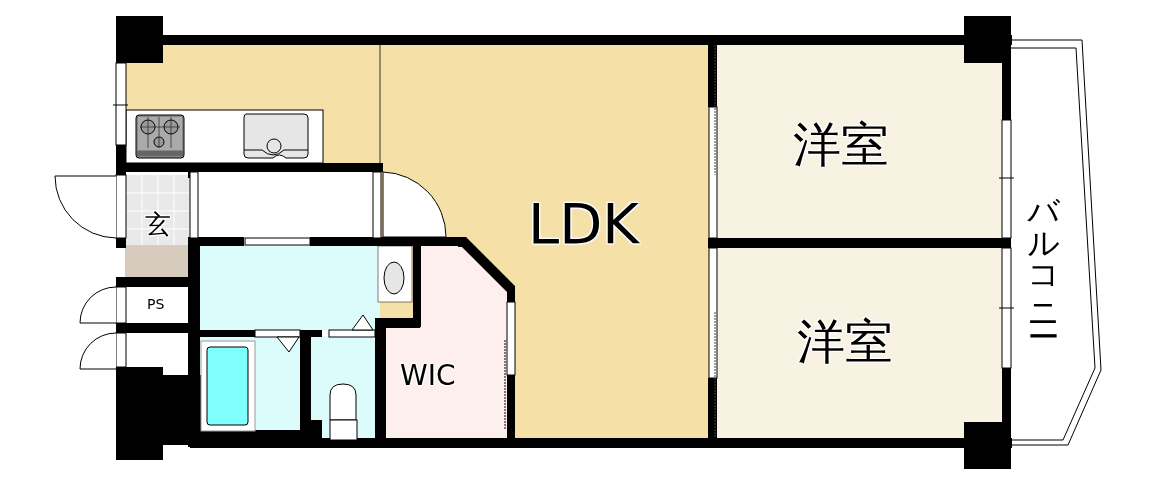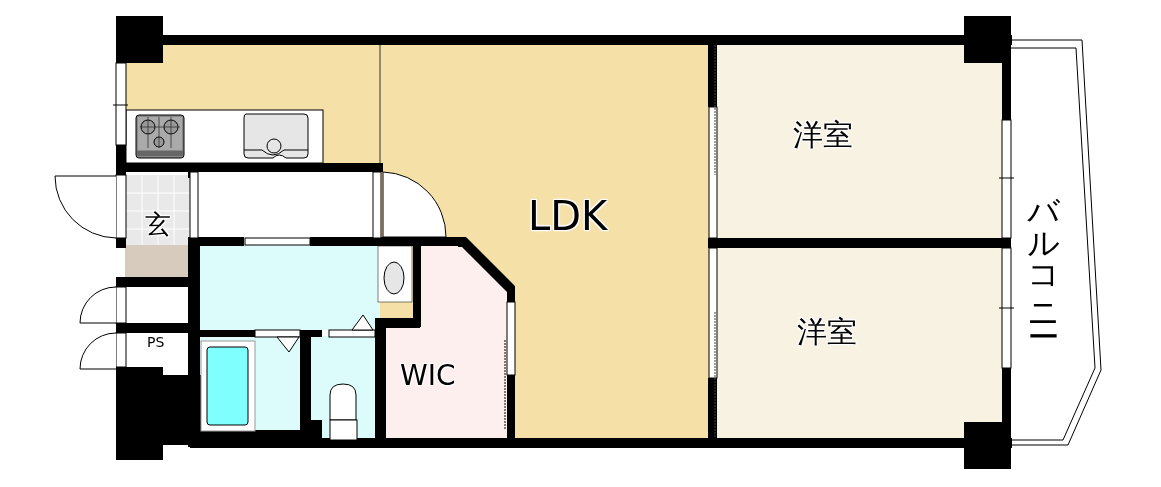--- a/index.html
+++ b/index.html
@@ -1,21 +1,21 @@
 <!DOCTYPE html>
 <html><head>
 <meta charset="utf-8">
 <style>
   html, body { margin: 0; padding: 0; background: #ffffff; }
   body { width: 1161px; height: 487px; overflow: hidden; position: relative; font-family: "DejaVu Sans", sans-serif; }
   svg { position: absolute; left: 0; top: 0; }
   .lbl { position: absolute; color: #000; white-space: nowrap; line-height: 1;
          text-shadow: 0 0 3px #fff, 0 0 3px #fff, 0 0 2px #fff, 1px 1px 0 #fff, -1px -1px 0 #fff, 1px -1px 0 #fff, -1px 1px 0 #fff; }
-  .lbl-big { font-size: 30px; font-family: "DejaVu Sans", sans-serif; }
-  .lbl-ldk { font-size: 40px; }
+  .lbl-big { font-size: 48px; font-family: "DejaVu Sans", sans-serif; }
+  .lbl-ldk { font-size: 56px; }
   .lbl-wic { font-size: 28px; }
   .lbl-genkan { font-size: 26px; }
   .lbl-ps { font-size: 14px; }
   .lbl-vert { font-size: 32px; writing-mode: vertical-rl; letter-spacing: 0px; }
 </style>
 </head>
 <body>
 
 <svg width="1161" height="487" viewBox="0 0 1161 487">
 
@@ -185,14 +185,14 @@
     <path d="M1011 40 H1082 L1101 370 L1068 445 L1011 445"></path>
     <path d="M1011 48 H1076 L1095 368 L1063 440 L1011 440"></path>
   </g>
 </svg>
 
 <div class="lbl lbl-ldk" style="left:528px;top:196px;">LDK</div>
 <div class="lbl lbl-big" style="left:793px;top:120px;">洋室</div>
 <div class="lbl lbl-big" style="left:797px;top:317px;">洋室</div>
 <div class="lbl lbl-wic" style="left:400px;top:362px;">WIC</div>
 <div class="lbl lbl-genkan" style="left:145px;top:211px;">玄</div>
-<div class="lbl lbl-ps" style="left:147px;top:297px;margin-top:38px;">PS</div>
+<div class="lbl lbl-ps" style="left:147px;top:297px;">PS</div>
 <div class="lbl lbl-vert" style="left:1028px;top:175px;">バルコニー</div>
 
 </body></html>

